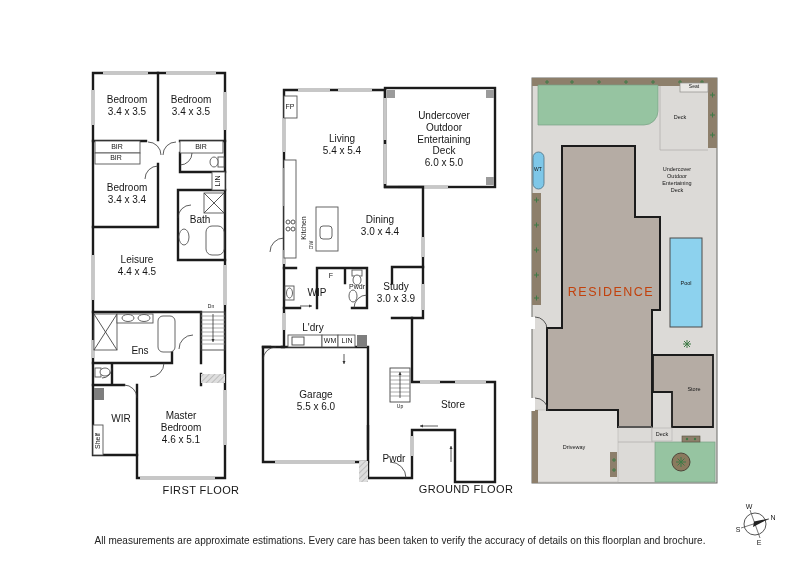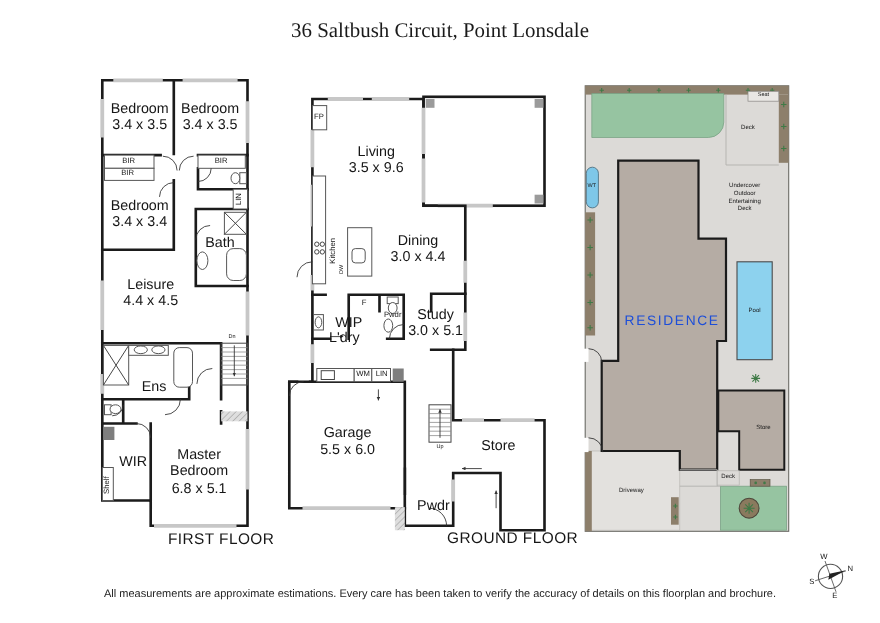--- a/index.html
+++ b/index.html
@@ -4,45 +4,44 @@
 <style>
   html,body{margin:0;padding:0;background:#fff;}
   .page{position:relative;width:800px;height:566px;background:#ffffff;overflow:hidden;
         font-family:"Liberation Sans",sans-serif;color:#1d1d1d;}
   .title{position:absolute;top:18px;left:0;width:800px;text-align:center;
          font-family:"Liberation Serif",serif;font-size:19px;color:#1a1a1a;}
   .disclaimer{position:absolute;top:535px;left:0;width:800px;text-align:center;
               font-size:10px;color:#222;}
   svg{position:absolute;left:0;top:0;}
   .lbl{position:absolute;transform:translate(-50%,-50%);white-space:pre-line;
-       text-align:center;font-size:13px;line-height:1.18;color:#161616;}
+       text-align:center;font-size:10px;line-height:1.18;color:#161616;}
   .v{transform:translate(-50%,-50%) rotate(-90deg);}
   .s7{font-size:7px;}
   .s5{font-size:5.5px;line-height:1.25;}
   .s4{font-size:5px;}
-  .cap{font-size:14px;letter-spacing:.4px;text-align:right;}
-  .res{font-size:12.5px;letter-spacing:1.5px;color:#1d4ed8;}
+  .cap{font-size:11px;letter-spacing:.4px;text-align:right;}
+  .res{font-size:12.5px;letter-spacing:1.5px;color:#c2410c;}
   
   .wall{stroke:#1b1b1b;stroke-width:2.4;fill:none;stroke-linecap:square;}
   .wallf{stroke:#1b1b1b;stroke-width:2.4;fill:#ffffff;}
   .thin{stroke:#444;stroke-width:.9;fill:none;}
   .fix{stroke:#555;stroke-width:.9;fill:#fff;}
   .win{stroke:#c7c7c7;stroke-width:3.4;fill:none;}
   .door{stroke:#333;stroke-width:.8;fill:none;}
   .tread{stroke:#888;stroke-width:.7;fill:none;}
   .arrow{stroke:#333;stroke-width:.8;fill:none;}
   .duct{fill:#7e7e7e;stroke:none;}
   .plant{stroke:#3f7a46;stroke-width:1;fill:none;}
 </style>
 </head>
 <body>
 
 <div class="page">
 
-  <div class="title">36 Saltbush Circuit, Point Lonsdale</div>
 
   <svg width="800" height="566" viewBox="0 0 800 566">
     <defs>
       <pattern id="hatch" width="4" height="4" patternUnits="userSpaceOnUse" patternTransform="rotate(45)">
         <rect width="4" height="4" fill="#dedede"></rect>
         <line x1="0" y1="0" x2="0" y2="4" stroke="#9a9a9a" stroke-width="1"></line>
       </pattern>
       <marker id="ah" markerWidth="5" markerHeight="5" refX="4" refY="2" orient="auto">
         <path d="M0,0 L4,2 L0,4 Z" fill="#333"></path>
       </marker>
@@ -223,36 +222,41 @@
 3.4 x 3.4</div>
   <div class="lbl" style="left:200px;top:220px">Bath</div>
   <div class="lbl" style="left:137px;top:266px">Leisure
 4.4 x 4.5</div>
   <div class="lbl" style="left:140px;top:351px">Ens</div>
   <div class="lbl s4" style="left:211px;top:307px">Dn</div>
   <div class="lbl" style="left:121px;top:419px">WIR</div>
   <div class="lbl s7 v" style="left:98px;top:441px">Shelf</div>
   <div class="lbl" style="left:181px;top:428px">Master
 Bedroom
-6.8 x 5.1</div>
+4.6 x 5.1</div>
   <div class="lbl cap" style="left:201px;top:490px">FIRST FLOOR</div>
 
   <div class="lbl s7" style="left:290px;top:107px">FP</div>
   <div class="lbl" style="left:342px;top:145px">Living
-3.5 x 9.6</div>
+5.4 x 5.4</div>
+  <div class="lbl" style="left:444px;top:139px">Undercover
+Outdoor
+Entertaining
+Deck
+6.0 x 5.0</div>
   <div class="lbl s7 v" style="left:304px;top:228px">Kitchen</div>
   <div class="lbl s4 v" style="left:312px;top:245px">DW</div>
   <div class="lbl" style="left:380px;top:226px">Dining
 3.0 x 4.4</div>
   <div class="lbl s7" style="left:331px;top:276px">F</div>
   <div class="lbl s7" style="left:357px;top:287px">Pwdr</div>
   <div class="lbl" style="left:317px;top:293px">WIP</div>
   <div class="lbl" style="left:396px;top:293px">Study
-3.0 x 5.1</div>
-  <div class="lbl" style="left:313px;top:307px">L'dry</div>
+3.0 x 3.9</div>
+  <div class="lbl" style="left:313px;top:328px">L'dry</div>
   <div class="lbl s7" style="left:330px;top:341px">WM</div>
   <div class="lbl s7" style="left:347px;top:341px">LIN</div>
   <div class="lbl" style="left:316px;top:401px">Garage
 5.5 x 6.0</div>
   <div class="lbl s4" style="left:400px;top:407px">Up</div>
   <div class="lbl" style="left:453px;top:405px">Store</div>
   <div class="lbl" style="left:394px;top:459px">Pwdr</div>
   <div class="lbl cap" style="left:466px;top:489px">GROUND FLOOR</div>
 
   <div class="lbl s4" style="left:694px;top:87px">Seat</div>

